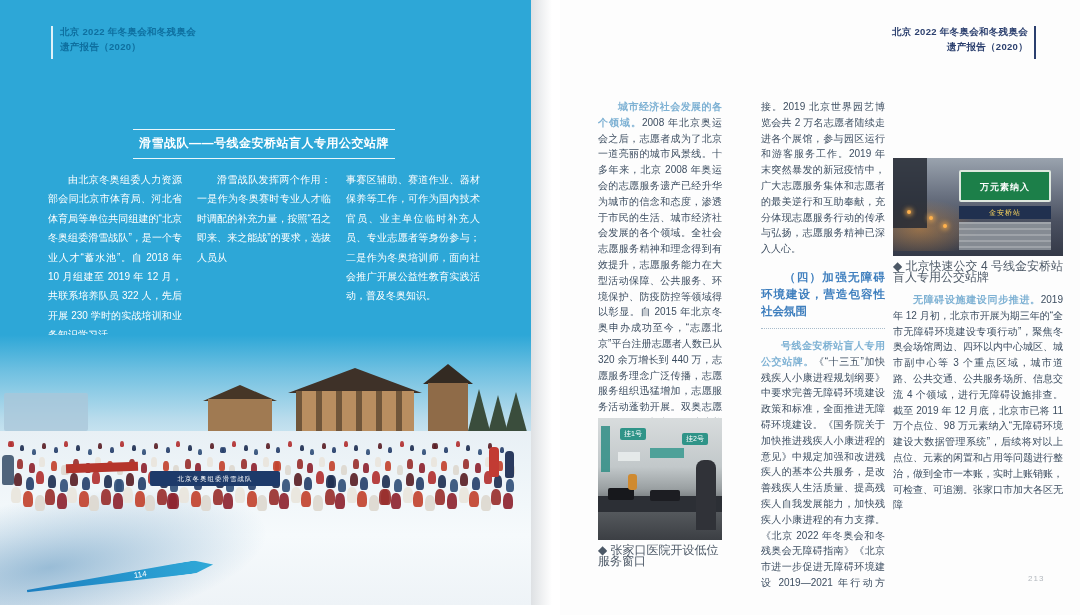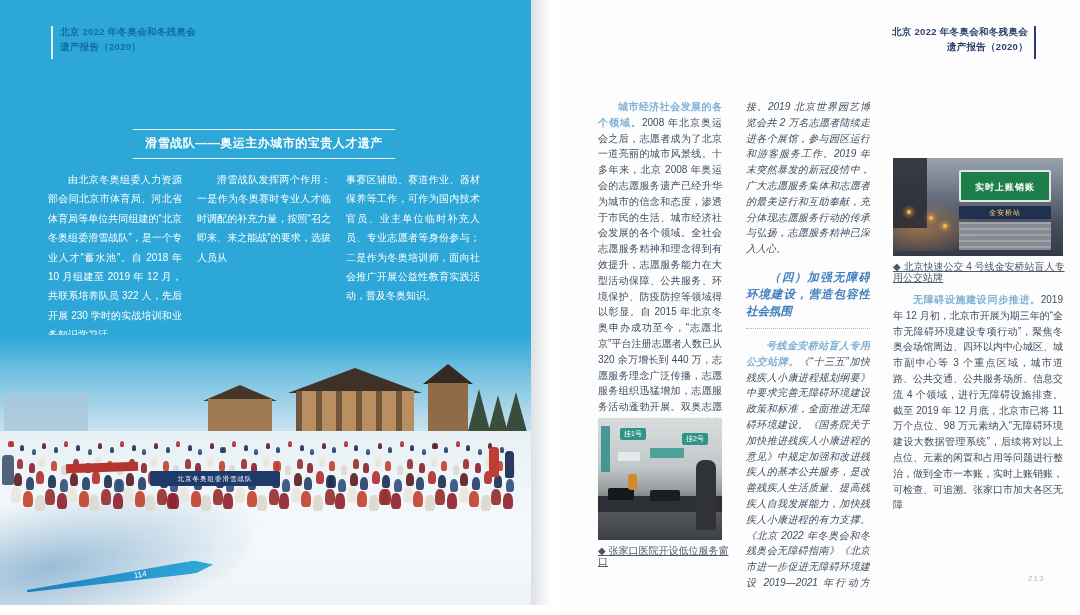--- a/index.html
+++ b/index.html
@@ -60,26 +60,26 @@
   .gutter{left:531px;top:0;width:30px;height:605px;background:linear-gradient(90deg,rgba(20,40,60,.14),rgba(0,0,0,0) 70%);}
 
   
   .page-right{position:absolute;left:560px;top:0;width:520px;height:615px;background:#fdfdfd;overflow:hidden;}
   .rp-header{right:52px;top:25px;text-align:right;font-size:9.5px;line-height:14.5px;color:#2b3f6e;font-weight:bold;letter-spacing:.3px;}
   .rp-header-rule{right:44px;top:26px;width:2px;height:33px;background:#2b3f6e;}
   .rtxt{font-size:10px;line-height:15.8px;color:#3c4d60;text-align:justify;}
   .rtxt p{margin:0;}
   .lead{color:#7fb2d4;font-weight:bold;}
   .rp-col1{left:38px;top:99px;width:124px;height:320px;overflow:hidden;}
-  .rp-col2{left:186px;top:99px;width:124px;height:494px;overflow:hidden;font-style:italic;}
+  .rp-col2{left:201px;top:99px;width:124px;height:494px;overflow:hidden;}
   .rp-col3a{left:333px;top:99px;width:170px;height:52px;overflow:hidden;}
   .rp-col3b{left:333px;top:292px;width:170px;height:268px;overflow:hidden;}
   .sec-heading{font-size:11.5px;font-weight:bold;color:#3f7fbe;line-height:17px;text-indent:2em;margin:12px 0 8px;}
   .sec-rule{border-top:1px dotted #a8bccb;height:0;margin:0 0 9px;}
-  .caption{font-size:10px;line-height:11px;color:#4c5866;text-decoration:underline;}
+  .caption{font-size:12px;line-height:11px;color:#4c5866;}
   .cap1{left:38px;top:545px;width:132px;}
   .cap2{left:333px;top:261px;width:172px;}
   .rp-pagenum{left:468px;top:574px;font-size:8px;color:#b3b8be;letter-spacing:1px;}
 
   
   .photo1{left:38px;top:418px;width:124px;height:122px;overflow:hidden;
     background:linear-gradient(180deg,#d8dcdd 0%,#c2c8ca 40%,#9aa0a2 58%,#585c60 74%,#3c3f44 100%);}
   .p1-strip{left:3px;top:8px;width:9px;height:46px;background:#2f8d85;opacity:.85;}
   .p1-tag{padding:1px 4px;background:#2f9488;color:#fff;font-size:7px;border-radius:2px;line-height:10px;}
   .p1-tag1{left:22px;top:10px;}
@@ -108,21 +108,21 @@
 </head>
 <body>
 
 <div class="page-left">
   <div class="abs lp-header-rule"></div>
   <div class="abs lp-header">
     <div>北京 2022 年冬奥会和冬残奥会</div>
     <div>遗产报告（2020）</div>
   </div>
 
-  <div class="abs lp-title">滑雪战队——奥运主办城市的宝贵人才遗产</div>
+  <div class="abs lp-title">滑雪战队——号线金安桥站盲人专用公交站牌</div>
 
   <div class="abs lp-cols">
     <div class="lp-col">
       <p class="indent">由北京冬奥组委人力资源部会同北京市体育局、河北省体育局等单位共同组建的“北京冬奥组委滑雪战队”，是一个专业人才“蓄水池”。自 2018 年 10 月组建至 2019 年 12 月，共联系培养队员 322 人，先后开展 230 学时的实战培训和业务知识学习活</p>
     </div>
     <div class="lp-col">
       <p class="indent">滑雪战队发挥两个作用：一是作为冬奥赛时专业人才临时调配的补充力量，按照“召之即来、来之能战”的要求，选拔人员从</p>
     </div>
     <div class="lp-col">
       <p>事赛区辅助、赛道作业、器材保养等工作，可作为国内技术官员、业主单位临时补充人员、专业志愿者等身份参与；二是作为冬奥培训师，面向社会推广开展公益性教育实践活动，普及冬奥知识。</p>
@@ -378,21 +378,21 @@
     <p class="indent"><span class="lead">号线金安桥站盲人专用公交站牌。</span><span>《“十三五”加快残疾人小康进程规划纲要》中要求完善无障碍环境建设政策和标准，全面推进无障碍环境建设。《国务院关于加快推进残疾人小康进程的意见》中规定加强和改进残疾人的基本公共服务，是改善残疾人生活质量、提高残疾人自我发展能力，加快残疾人小康进程的有力支撑。《北京 2022 年冬奥会和冬残奥会无障碍指南》《北京市进一步促进无障碍环境建设 2019—2021 年行动方案》《张家口市无障碍设施建设管理条例》等一系列国家和主办城市有关无障碍环境建设的政</span></p>
   </div>
 
 
   <div class="abs photo2">
     <div class="abs p2-glow"></div>
     <div class="abs p2-bldg"></div>
     <div class="abs p2-light p2-l1"></div>
     <div class="abs p2-light p2-l2"></div>
     <div class="abs p2-light p2-l3"></div>
-    <div class="abs p2-sign">实时上账销账</div>
+    <div class="abs p2-sign">万元素纳入</div>
     <div class="abs p2-station">金安桥站</div>
     <div class="abs p2-panel"></div>
   </div>
   <div class="abs caption cap2">◆ 北京快速公交 4 号线金安桥站盲人专用公交站牌</div>
 
   <div class="abs rp-col3b rtxt">
     <p class="indent"><span class="lead">无障碍设施建设同步推进。</span><span>2019 年 12 月初，北京市开展为期三年的“全市无障碍环境建设专项行动”，聚焦冬奥会场馆周边、四环以内中心城区、城市副中心等 3 个重点区域，城市道路、公共交通、公共服务场所、信息交流 4 个领域，进行无障碍设施排查。截至 2019 年 12 月底，北京市已将 11 万个点位、98 万元素纳入“无障碍环境建设大数据管理系统”，后续将对以上点位、元素的闲置和占用等问题进行整治，做到全市一本账，实时上账销账，可检查、可追溯。张家口市加大各区无障</span></p>
   </div>
 
   <div class="abs rp-pagenum">213</div>

